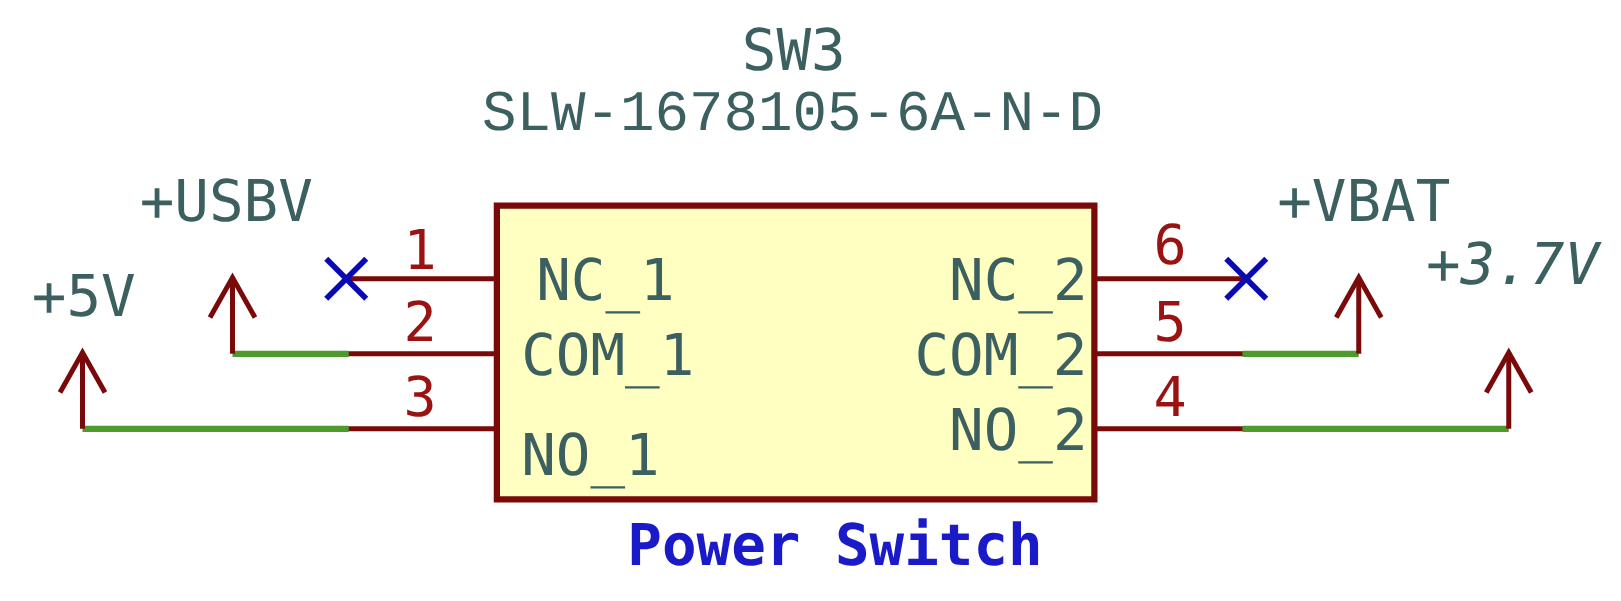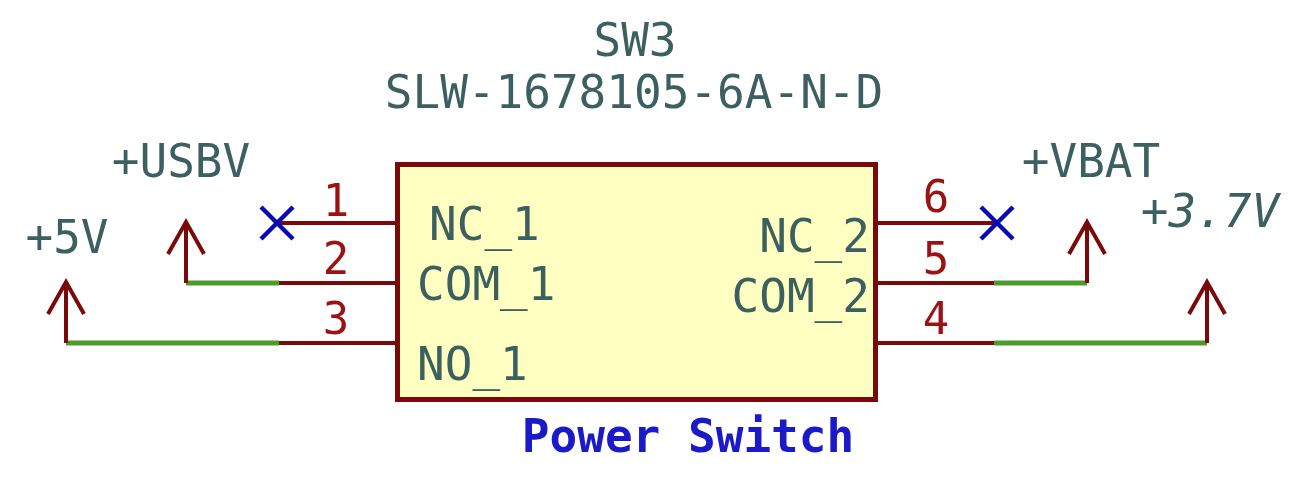--- a/index.html
+++ b/index.html
@@ -18,21 +18,21 @@
     white-space: nowrap;
     font-size: 46px;
     line-height: 1;
     letter-spacing: 0px;
   }
   .teal   { color: #3C5F5F; }
   .pinnum { color: #9B1212; font-size: 44px; }
   .bluebold { color: #1A1AC8; font-weight: bold; }
   .ctr  { transform: translate(-50%, -50%); }
   .vctr { transform: translateY(-50%); }
-  .rt   { text-align: right; margin-top: 12px; }
+  .rt   { text-align: right; }
 </style>
 </head>
 <body>
 
 <div class="canvas">
 
   <svg width="1297" height="481" viewBox="0 0 1297 481">
 
     <rect x="397.5" y="164.5" width="478" height="235" fill="#FFFFC2" stroke="#7A0A0A" stroke-width="5"></rect>
 
@@ -70,36 +70,37 @@
       <line x1="261" y1="207" x2="293" y2="239"></line>
       <line x1="261" y1="239" x2="293" y2="207"></line>
     </g>
     <g stroke="#0A0AB4" stroke-width="4.5">
       <line x1="981" y1="207" x2="1013" y2="239"></line>
       <line x1="981" y1="239" x2="1013" y2="207"></line>
     </g>
   </svg>
 
   <div class="txt teal ctr" style="left:635px; top:40px;">SW3</div>
-  <div class="txt teal ctr" style="left:634px; top:92px;">SLW-1678105-6A-N-D</div>
-  <div class="txt bluebold ctr" style="left:688px; top:436px;">Power Switch</div>
+  <div class="txt teal ctr" style="left:634px; top:92px;font-family:Liberation Mono, monospace;">SLW-1678105-6A-N-D</div>
+  <div class="txt bluebold ctr" style="left:668px; top:436px;">Power Switch</div>
 
   <div class="txt teal ctr" style="left:67px; top:222px;margin-top:15px;">+5V</div>
   <div class="txt teal ctr" style="left:1091px; top:161px;">+VBAT</div>
   <div class="txt teal ctr" style="left:181px; top:161px;">+USBV</div>
   <div class="txt teal ctr" style="left:1210px; top:211px;font-style:italic;">+3.7V</div>
 
   <div class="txt pinnum ctr" style="left:336px; top:201px;">1</div>
   <div class="txt pinnum ctr" style="left:336px; top:259px;">2</div>
   <div class="txt pinnum ctr" style="left:336px; top:319px;">3</div>
 
   <div class="txt pinnum ctr" style="left:936px; top:197px;">6</div>
   <div class="txt pinnum ctr" style="left:936px; top:259px;">5</div>
   <div class="txt pinnum ctr" style="left:936px; top:319px;">4</div>
 
   <div class="txt teal vctr" style="left:429px; top:224px;">NC_1</div>
   <div class="txt teal vctr" style="left:417px; top:284px;">COM_1</div>
   <div class="txt teal vctr" style="left:417px; top:364px;">NO_1</div>
 
   <div class="txt teal vctr rt" style="right:439px; top:224px;">NC_2</div>
   <div class="txt teal vctr rt" style="right:439px; top:284px;">COM_2</div>
+  <div class="txt teal vctr rt" style="right:439px; top:344px;">NO_2</div>
 
 </div>
 
 </body></html>

